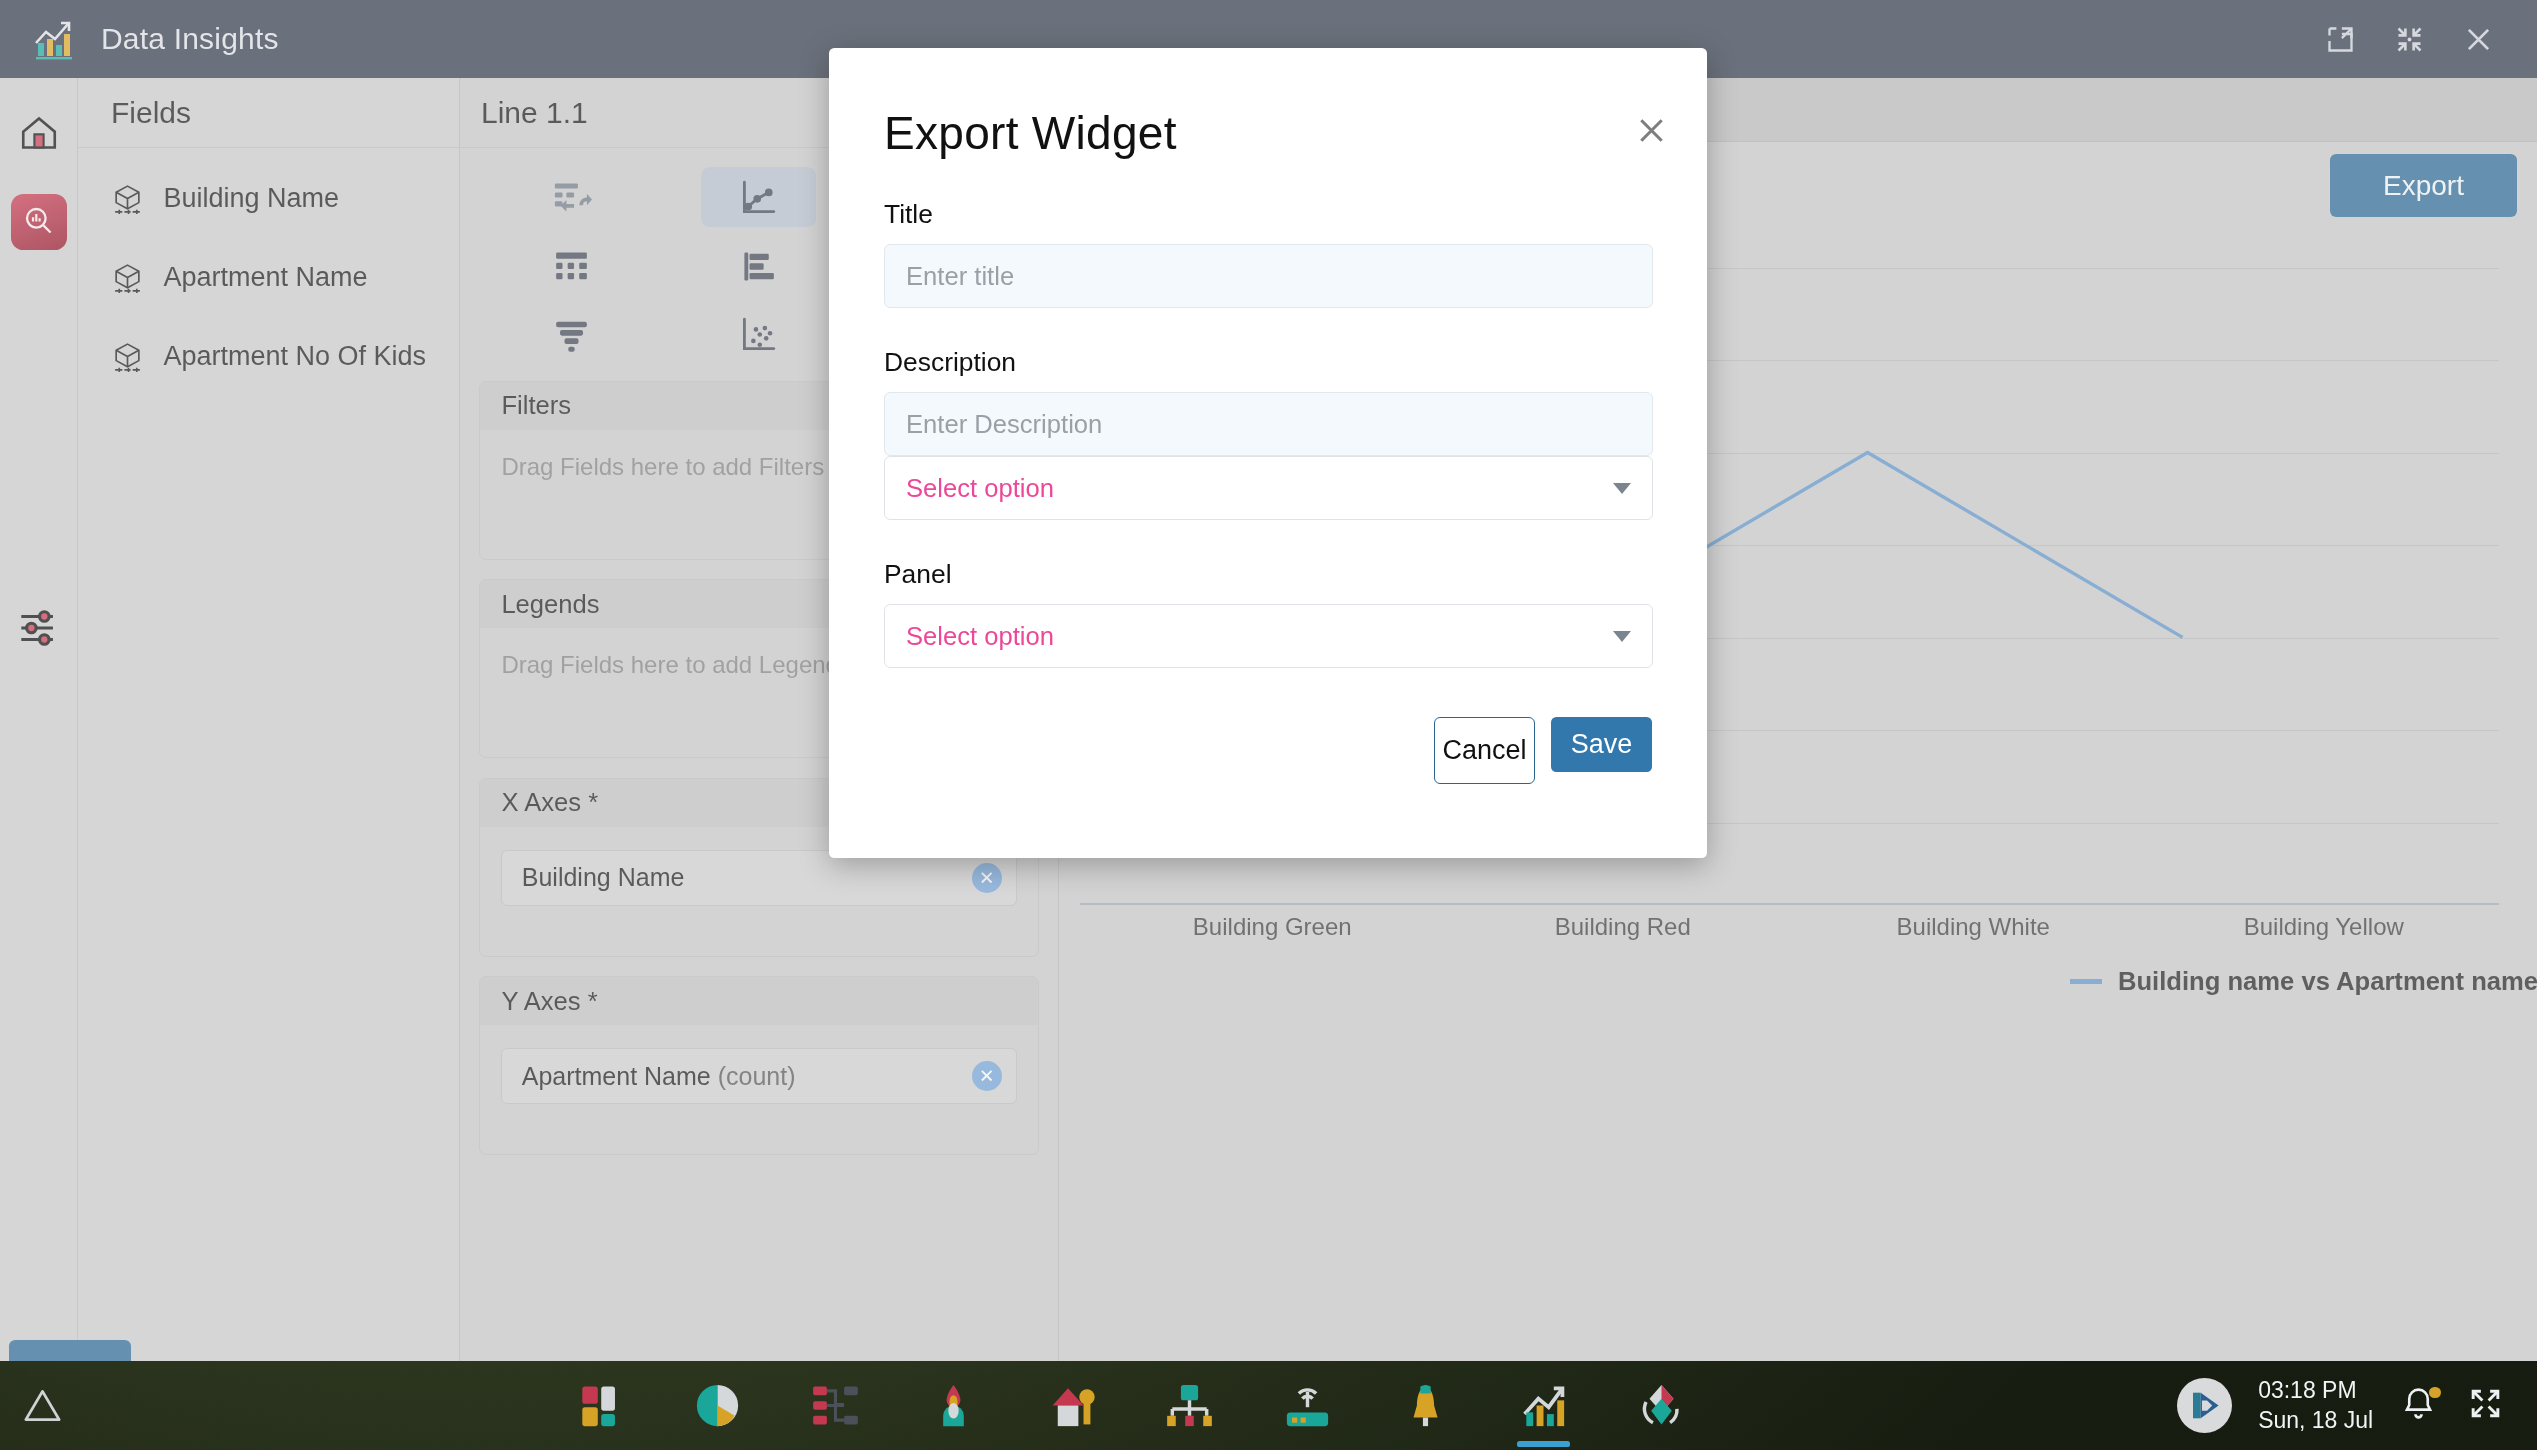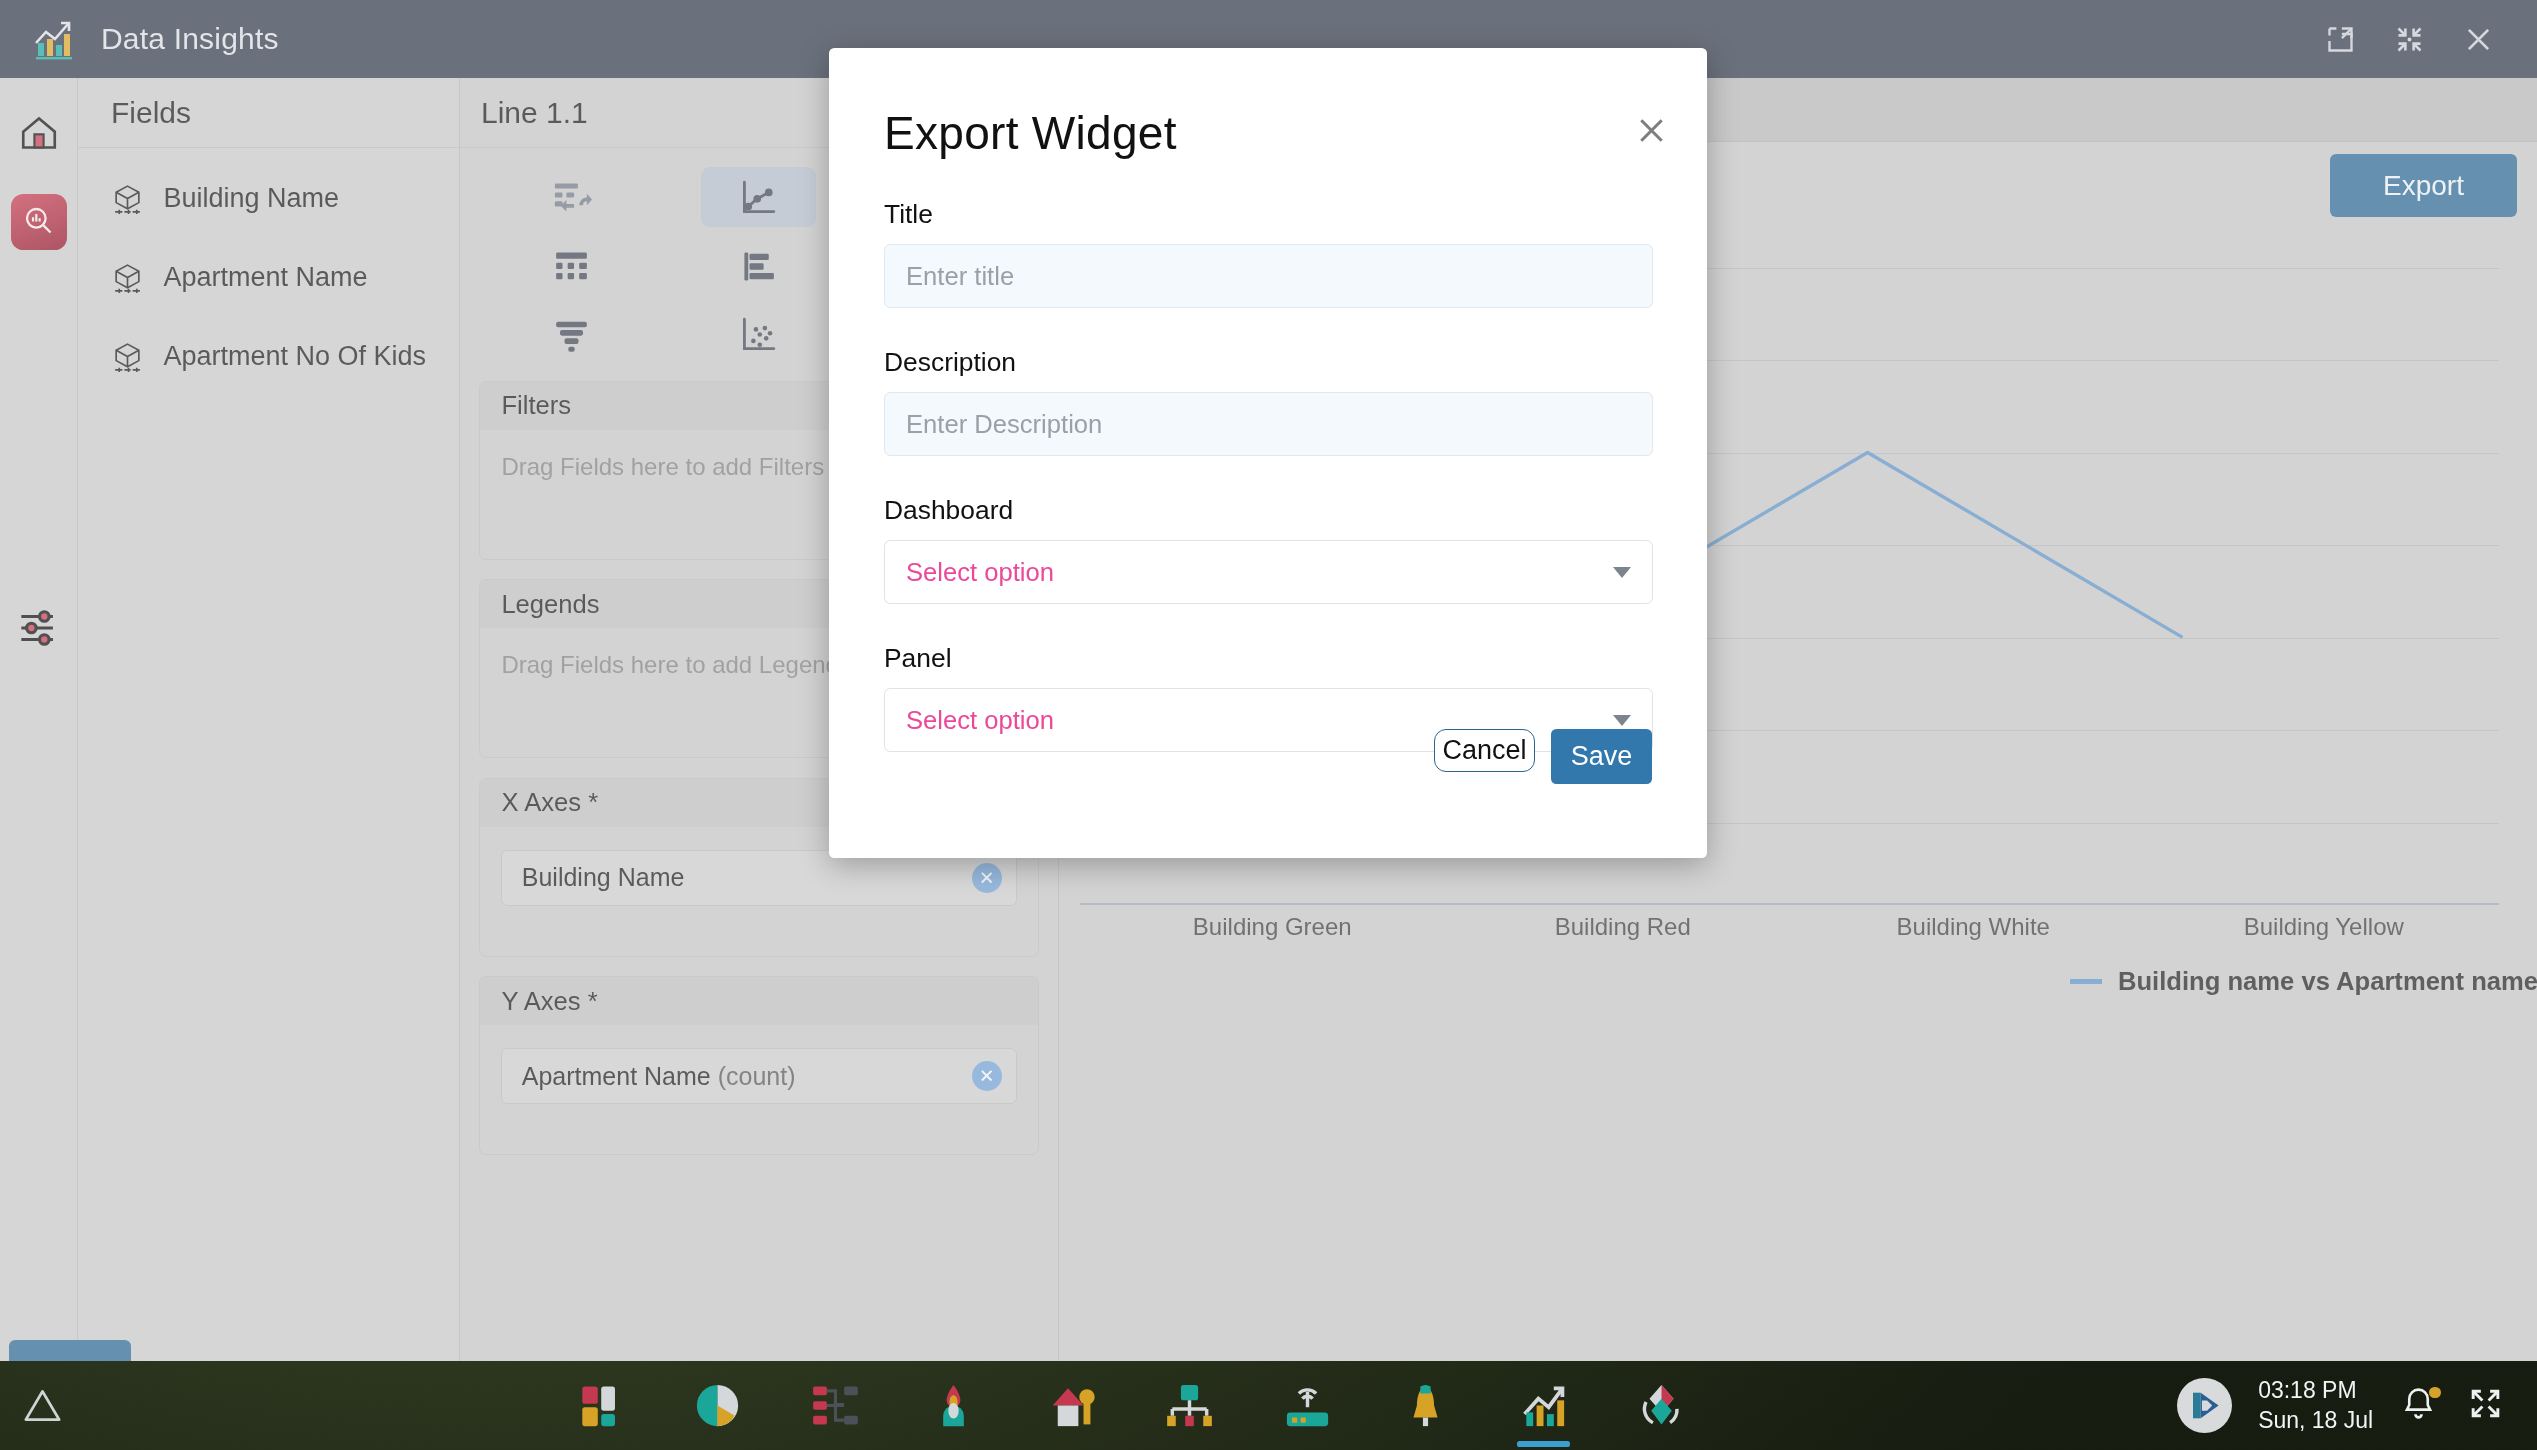--- a/index.html
+++ b/index.html
@@ -187,22 +187,22 @@
     width: 769px; height: 64px; background: #fff; border: 0.9px solid #dfe3e8;
     border-radius: 6.2px; padding: 0 21px; display: flex; align-items: center; cursor: pointer;
   }
   .fselect .sv { flex: 1; font-size: 25.6px; color: #ec4899; }
   .fselect .caret { width: 0; height: 0; border-left: 9.7px solid transparent;
     border-right: 9.7px solid transparent; border-top: 11.5px solid #7c848d; }
   .modal-actions {
     position: absolute; right: 55px; bottom: 74px; display: flex; gap: 16px;
   }
   .btn-cancel {
-    width: 101px; height: 43px; background: #fff; border: 0.9px solid #2a6690;
-    border-radius: 12px; font-size: 27px; color: #111;
+    width: 101px; height: 67px; background: #fff; border: 0.9px solid #2a6690;
+    border-radius: 6px; font-size: 27px; color: #111;
     font-family: "Liberation Sans", sans-serif; cursor: pointer;
   }
   .btn-save {
     width: 101px; height: 55px; background: #3278ad; border: none;
     border-radius: 5.3px; font-size: 27px; color: #fff;
     font-family: "Liberation Sans", sans-serif; cursor: pointer;
   }
 
   
   .taskbar {
@@ -555,21 +555,20 @@
             <path d="M5 5l14 14M19 5L5 19"></path>
           </svg>
       </div>
 
       <div class="flabel2">Title</div>
       <input class="finput" type="text" placeholder="Enter title" style="">
 
       <div class="flabel2">Description</div>
       <input class="finput" type="text" placeholder="Enter Description" style="">
 
-      <div class="flabel2">Dashboard</div>
       <div class="fselect">
         <span class="sv">Select option</span>
         <span class="caret"></span>
       </div>
 
       <div class="flabel2">Panel</div>
       <div class="fselect">
         <span class="sv">Select option</span>
         <span class="caret"></span>
       </div>

